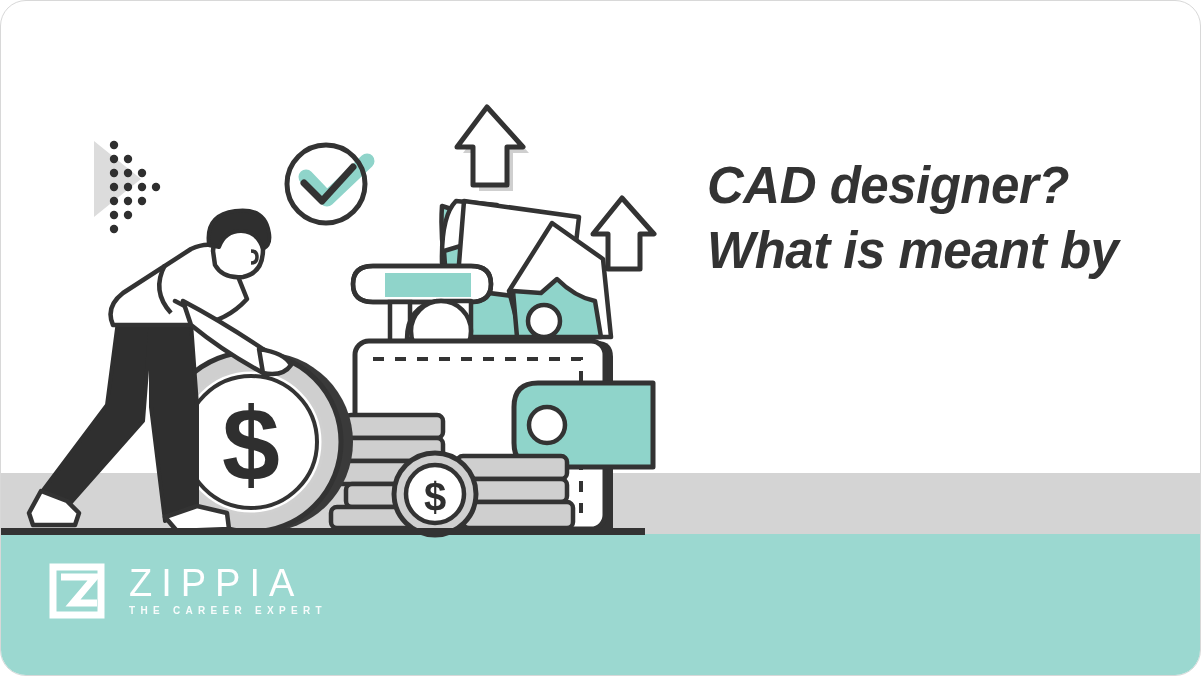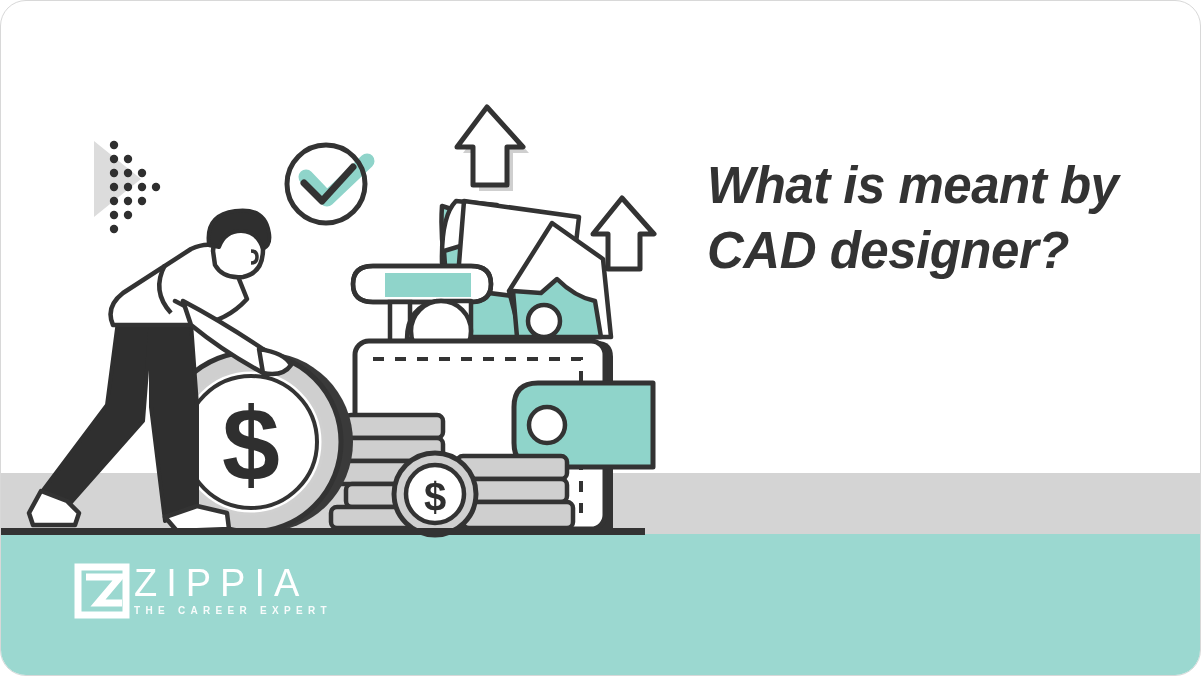--- a/index.html
+++ b/index.html
@@ -52,22 +52,21 @@
     letter-spacing: -0.5px;
   }
   .headline-line { display: block; white-space: nowrap; }
   
   .logo {
     position: absolute;
     left: 48px;
     top: 562px;
     display: flex;
     align-items: center;
-    gap: 4px;
-    margin-left: 25px;
+    gap: 24px;
   }
   .logo-mark { width: 56px; height: 56px; display: block; }
   .logo-words { display: block; }
   .logo-name {
     display: block;
     color: #ffffff;
     font-size: 38px;
     font-weight: normal;
     letter-spacing: 9px;
     line-height: 40px;
@@ -229,22 +228,22 @@
                  Q256 230 240 230 Q224 230 218 246 Z" fill="#2f2f2f" stroke="#2f2f2f" stroke-width="4" stroke-linejoin="round"></path>
 
         <path d="M250 250 Q256 250 256 256 Q256 262 250 262" fill="none" stroke="#333333" stroke-width="3.5"></path>
       </g>
 
       <rect x="0" y="527" width="644" height="7" fill="#333333"></rect>
     </g>
   </svg>
 
   <div class="headline">
+    <span class="headline-line">CAD designer?</span>
     <span class="headline-line">What is meant by</span>
-    <span class="headline-line">CAD designer?</span>
   </div>
 
   <div class="logo">
     <svg class="logo-mark" viewBox="0 0 56 56">
       <path d="M4 4 H52 V52 H4 Z" fill="none" stroke="#ffffff" stroke-width="7"></path>
       <path d="M12 14 H46 L24 40 H48" fill="none" stroke="#ffffff" stroke-width="7" stroke-linejoin="miter" stroke-linecap="butt"></path>
       <path d="M12 14 H46 L24 40 H48" fill="none" stroke="#9bd8d0" stroke-width="2.5" stroke-linejoin="miter" stroke-linecap="butt" opacity="0"></path>
     </svg>
     <span class="logo-words">
       <span class="logo-name">ZIPPIA</span>

